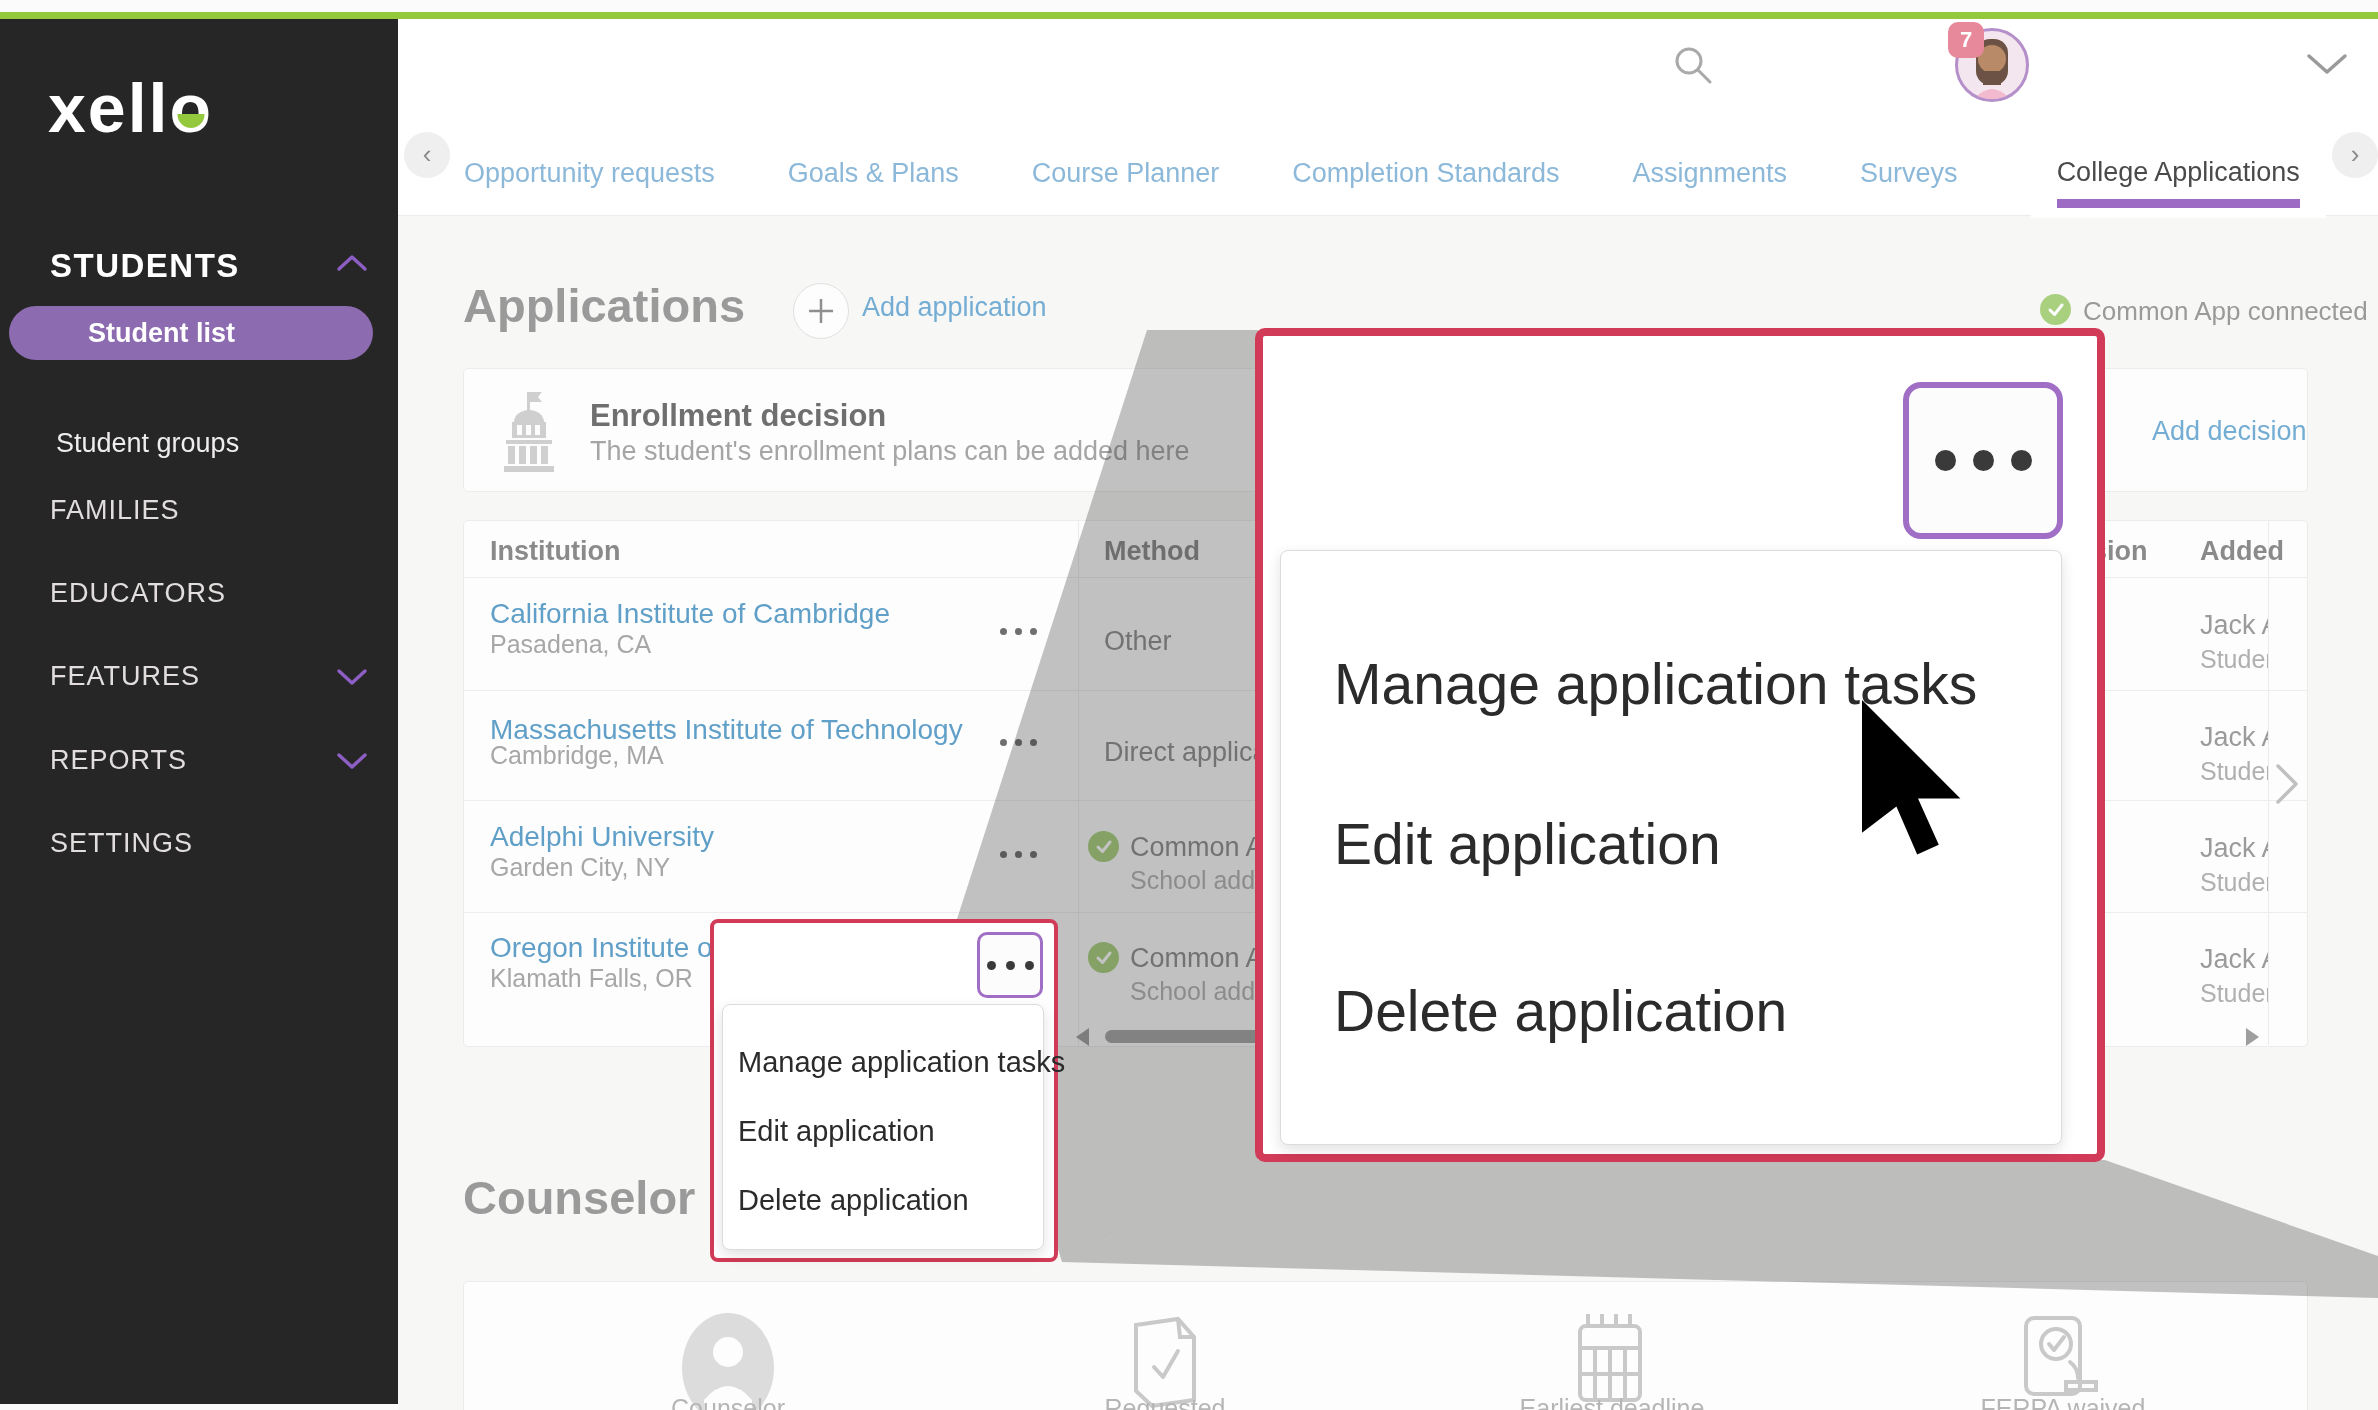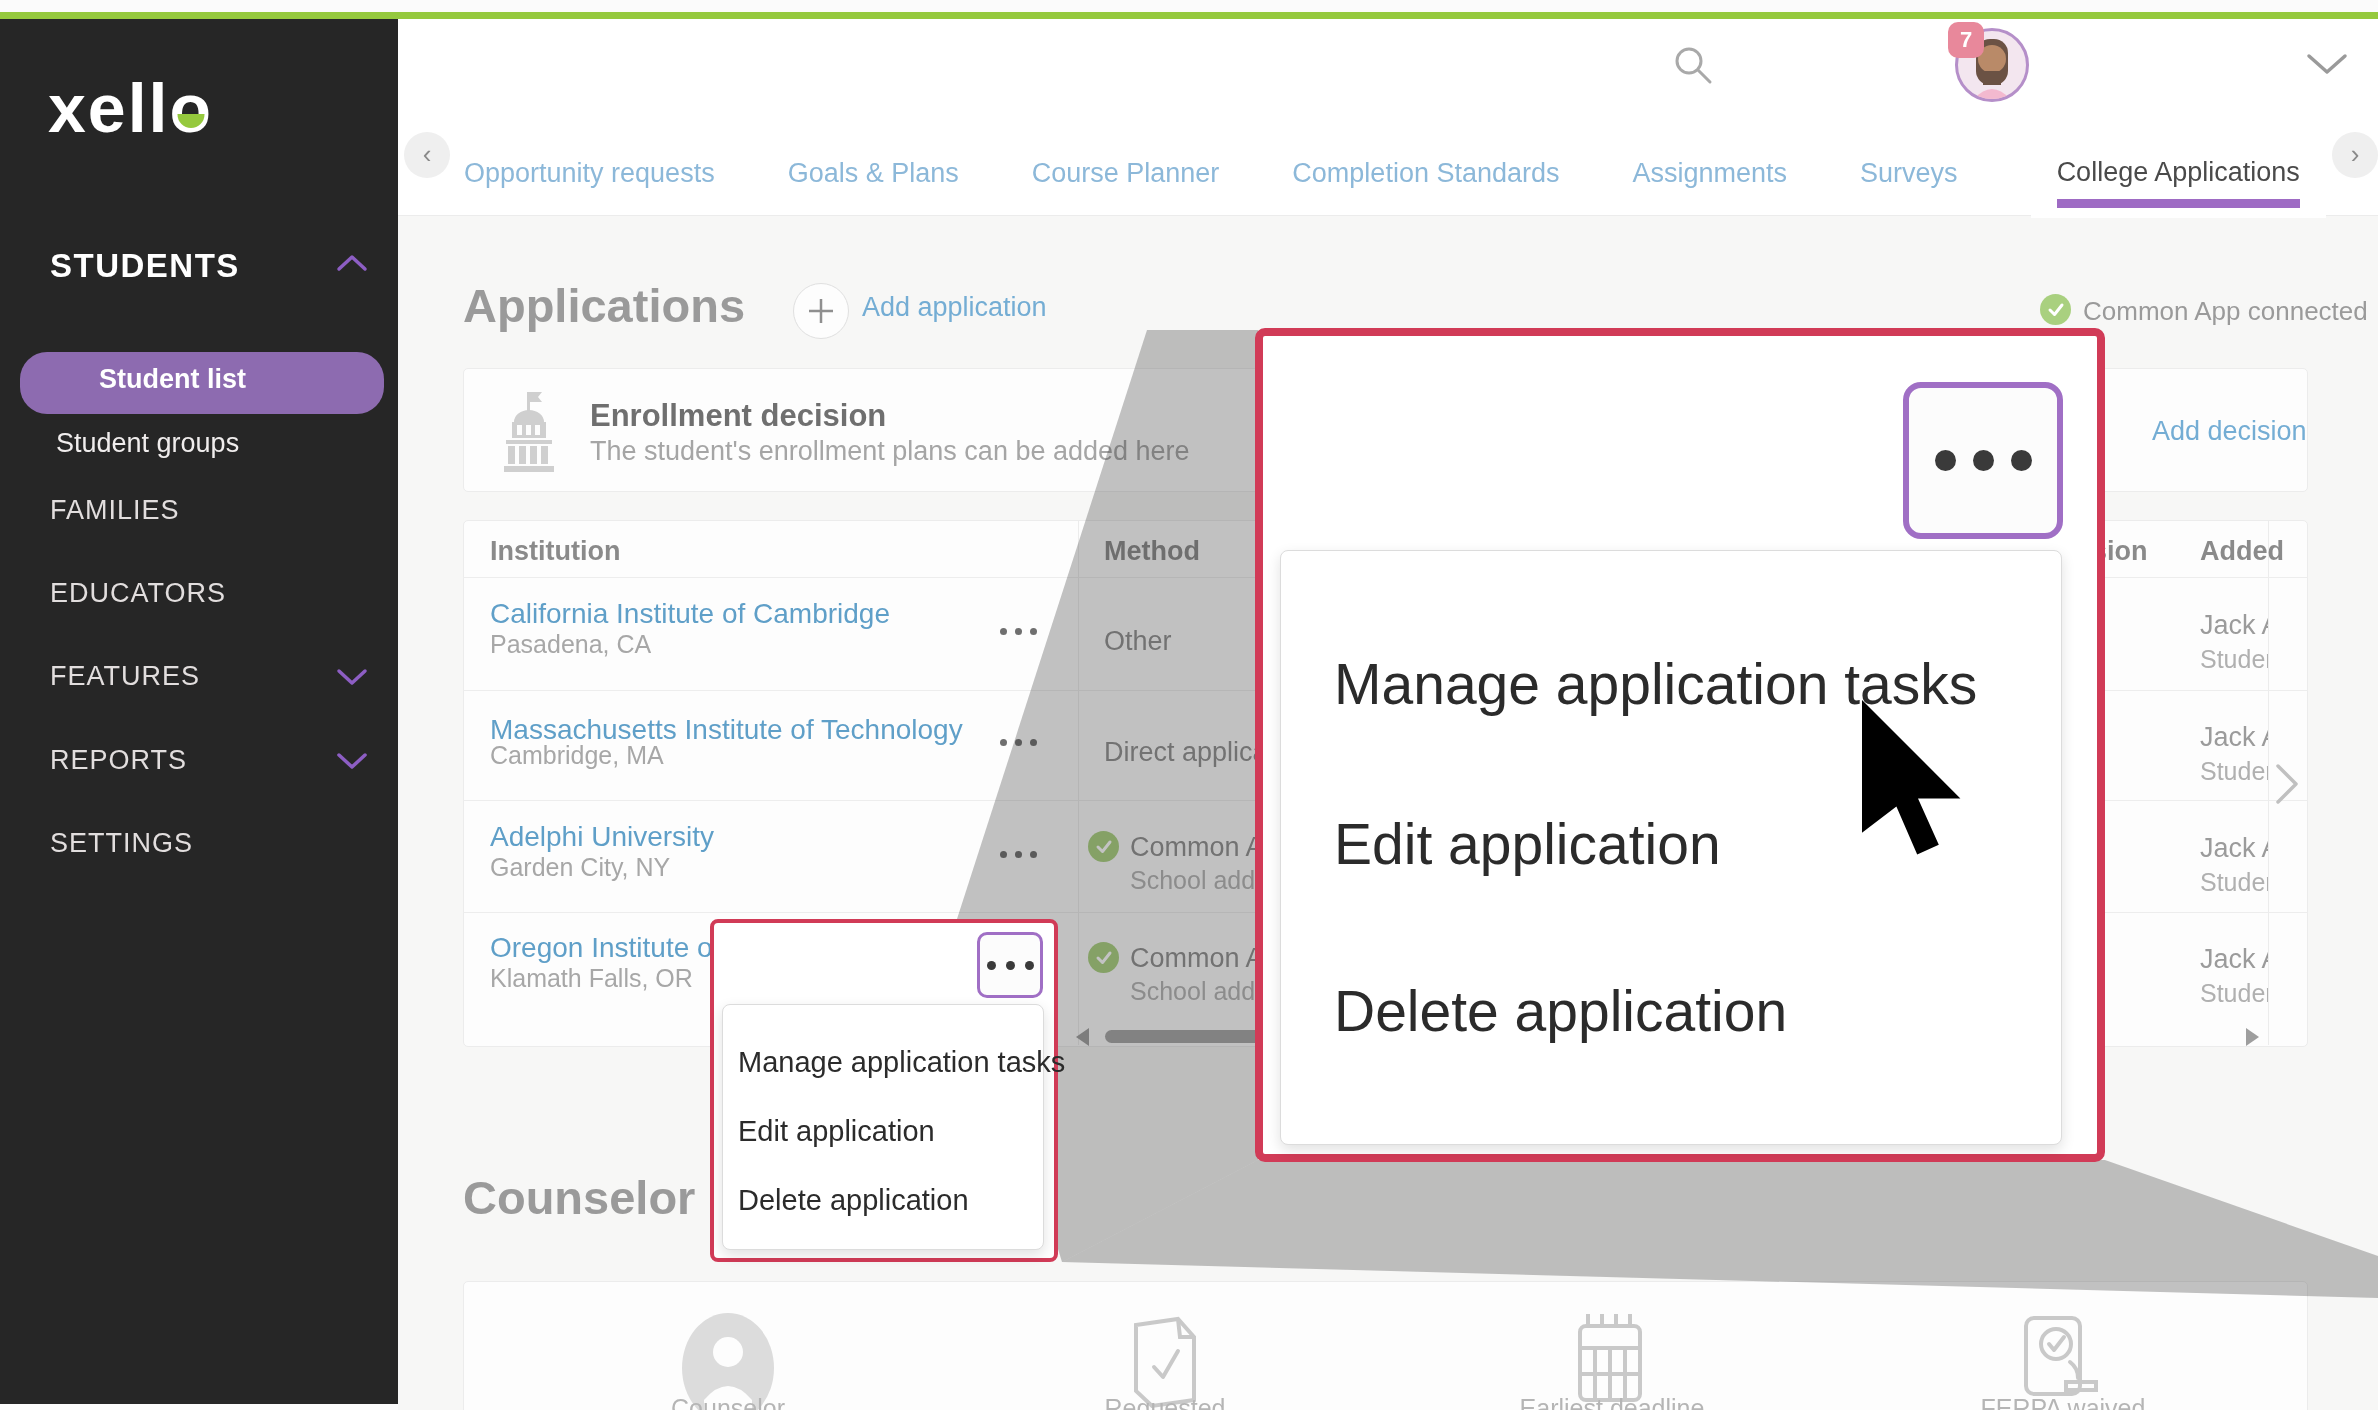--- a/index.html
+++ b/index.html
@@ -17,23 +17,23 @@
   
   #sidebar { left:0; top:19px; width:398px; height:1385px; background:#262626; z-index:4; }
   .logo { position:absolute; left:48px; top:50px; font-size:68px; font-weight:bold;
           color:#ffffff; letter-spacing:2px; }
   .logo .o-wrap { position:relative; display:inline-block; }
   .logo .smile { position:absolute; left:50%; top:58%; transform:translateX(-50%);
                  width:27px; height:14px; background:#95c93d; border-radius:0 0 27px 27px; }
   .side-head { position:absolute; left:50px; color:#ffffff; font-size:33px; font-weight:bold;
                letter-spacing:1.5px; }
   .side-link { position:absolute; left:50px; color:#e2dede; font-size:27px; letter-spacing:1px; }
-  .pill { position:absolute; left:20px; top:287px; width:364px; height:62px; background:#8d6bb0;
+  .pill { position:absolute; left:9px; top:287px; width:364px; height:54px; background:#8d6bb0;
           border-radius:27px; color:#fff; font-size:27px; font-weight:bold;
-          line-height:54px; padding-left:79px;margin-top:46px; }
+          line-height:54px; padding-left:79px; }
   .side-sub { position:absolute; left:56px; top:364px; color:#f0eded; font-size:27px;margin-top:45px; }
   .chev { stroke:#8d5ec4; stroke-width:3.5; fill:none; stroke-linecap:round; stroke-linejoin:round; }
 
   
   #search-input { position:absolute; left:462px; top:42px; width:1150px; height:40px; border:none;
                   outline:none; font-size:27px; color:#777; background:transparent;
                   font-family:"Liberation Sans", sans-serif; }
   #search-input::placeholder { color:#b9b9b9; }
   #search-underline { left:460px; top:90px; width:1258px; height:1px; background:#e3e3e3; }
   #user-badge { left:1948px; top:22px; width:36px; height:36px; background:#e8889b; border-radius:10px;

